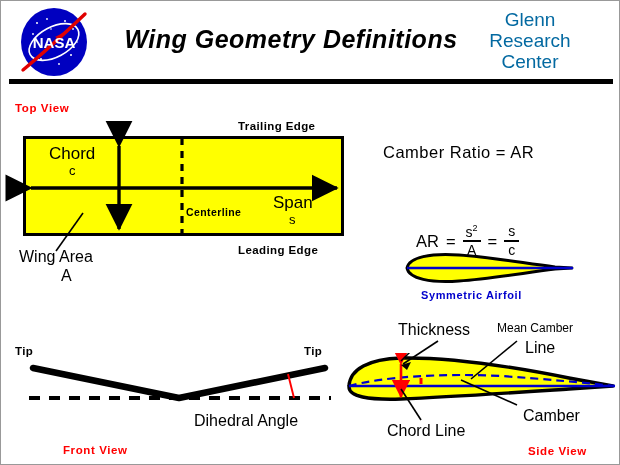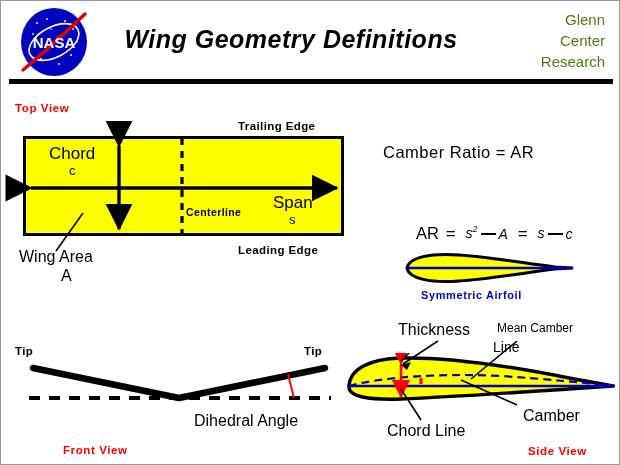--- a/index.html
+++ b/index.html
@@ -33,24 +33,24 @@
     font-size: 25px;
     font-weight: bold;
     font-style: italic;
     letter-spacing: 0.5px;
     color: #000000;
     white-space: nowrap;
   }
   #center-name {
     right: 14px; top: 8px;
     width: 150px;
-    text-align: right;
-    font-size: 15px;
+    text-align: center;
+    font-size: 19px;
     line-height: 21px;
-    color: #4d7c0f;
+    color: #0369a1;
   }
   #header-rule {
     left: 8px; top: 78px;
     width: 604px; height: 5px;
     background: #000000;
   }
 
   
   .viewlabel {
     color: #ff0000;
@@ -109,40 +109,39 @@
     left: 415px; top: 175px;
     font-size: 16.5px;
     display: flex;
     align-items: center;
     gap: 7px;
     white-space: nowrap;
     margin-top: 48px;
   }
   .frac {
     display: inline-flex;
-    flex-direction: row;
+    flex-direction: column;
     align-items: center;
     line-height: 1.05;
     font-size: 14px;
-    font-style: italic;
   }
   .frac .num { padding: 0 3px 1px 3px; }
   .frac .bar { width: 100%; min-width: 15px; height: 2px; background: #000; }
   .frac .den { padding: 1px 3px 0 3px; }
   .frac sup { font-size: 9px; vertical-align: super; }
 
   
   #sym-airfoil { left: 396px; top: 250px; width: 200px; height: 34px; }
   #sym-caption { left: 420px; top: 288px; }
 
   #side-airfoil { left: 340px; top: 352px; width: 280px; height: 60px; }
 
   #lbl-thickness   { left: 397px; top: 320px; font-size: 16px; }
   #lbl-meancamber  { left: 496px; top: 320px; font-size: 12px; }
-  #lbl-meancamber2 { left: 492px; top: 338px; font-size: 14px; }
+  #lbl-meancamber2 { left: 524px; top: 338px; font-size: 16px; }
   #lbl-camber      { left: 522px; top: 406px; font-size: 16px; }
   #lbl-chordline   { left: 386px; top: 421px; font-size: 16px; }
   #lbl-sideview    { left: 527px; top: 444px; }
 
   
   #front-view { left: 10px; top: 345px; width: 335px; height: 75px; }
   #lbl-tip-left  { left: 14px;  top: 344px; }
   #lbl-tip-right { left: 303px; top: 344px; }
   #lbl-dihedral  { left: 193px; top: 411px; font-size: 16px; }
   #lbl-frontview { left: 30px;  top: 443px; margin-left: 32px; }
@@ -175,22 +174,22 @@
       <path d="M40 30 C 52 24, 62 16, 70 7 C 60 20, 50 27, 44 32 Z" fill="#e00000"></path>
 
       <text x="39" y="41" font-family="'Liberation Sans',sans-serif" font-size="15" font-weight="bold" fill="#ffffff" text-anchor="middle">NASA</text>
     </svg>
   </div>
 
   <div class="abs" id="page-title">Wing Geometry Definitions</div>
 
   <div class="abs" id="center-name">
     <div>Glenn</div>
+    <div>Research</div>
     <div>Center</div>
-    <div>Research</div>
   </div>
 
   <div class="abs" id="header-rule"></div>
 
   <div class="abs viewlabel" id="lbl-topview">Top View</div>
 
   <div class="abs edgelabel" id="lbl-trailing">Trailing  Edge</div>
 
   <div class="abs" id="planform"></div>
 

